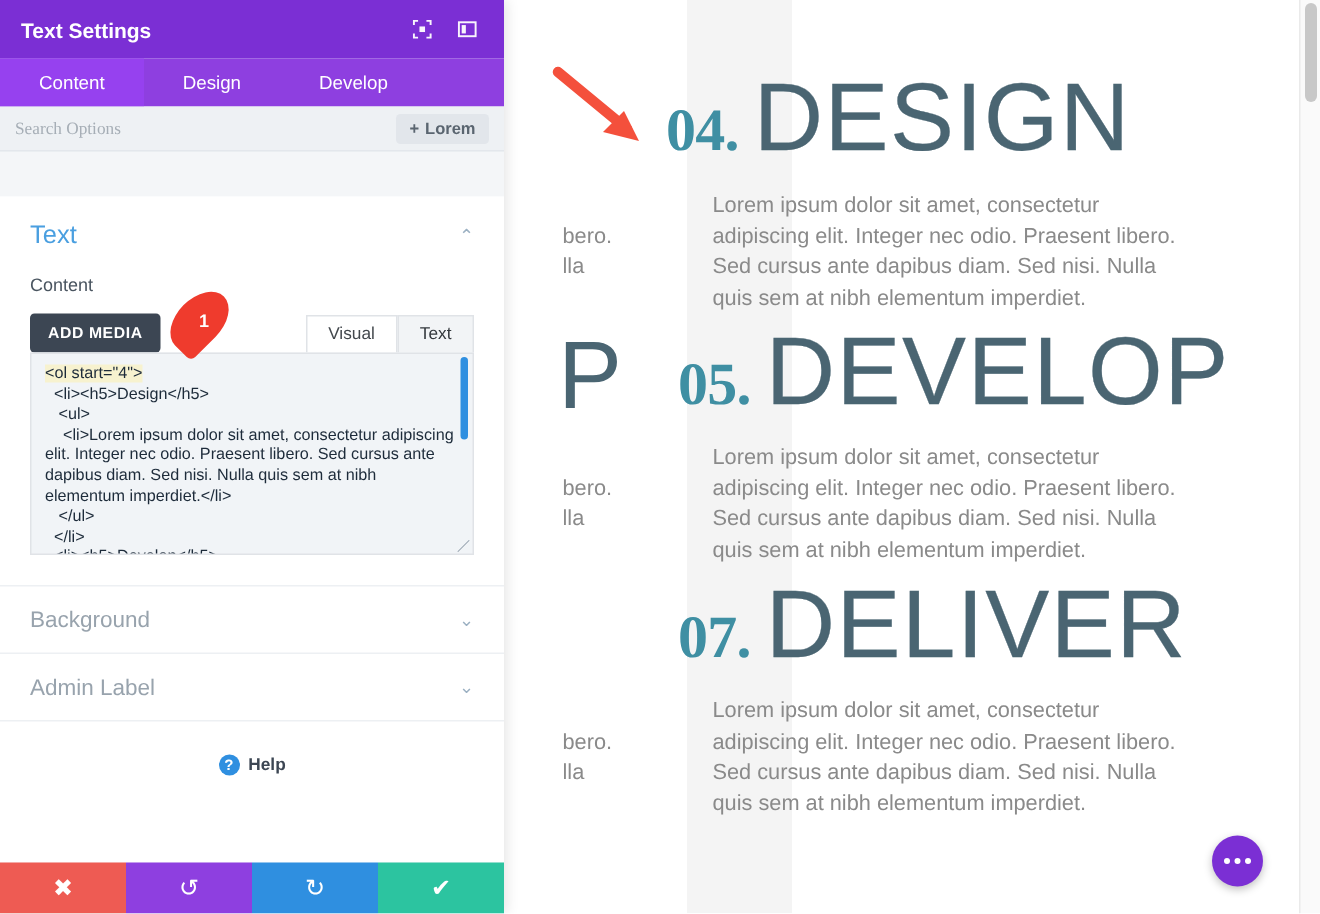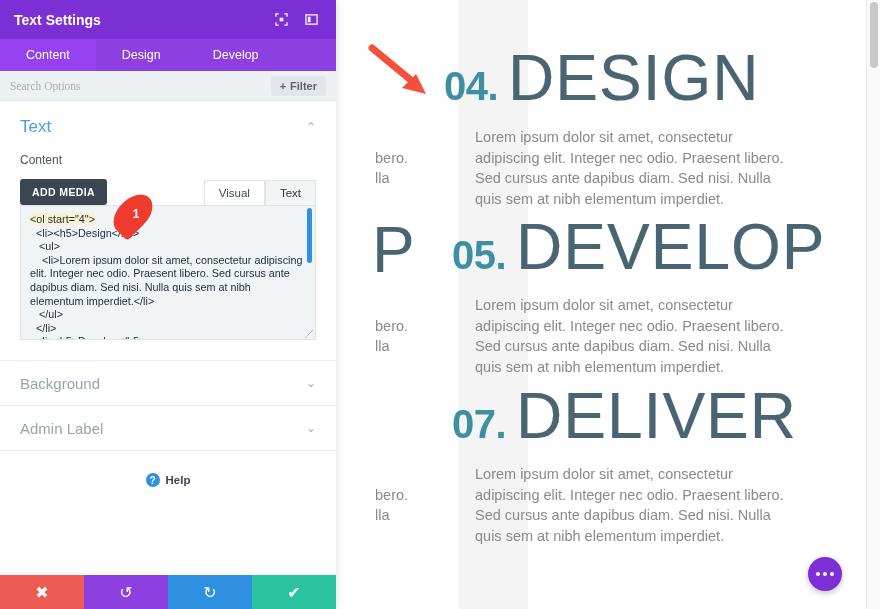--- a/index.html
+++ b/index.html
@@ -22,21 +22,21 @@
     position: absolute; left: 458px; top: 0;
     width: 70px; height: 609px;
     background: #f4f4f4;
   }
   .row-head {
     position: absolute;
     display: flex; align-items: baseline;
     white-space: nowrap;
   }
   .num {
-    font-family: Liberation Sans, sans-serif;
+    font-family: Liberation Serif, serif;
     font-weight: 700;
     font-size: 40px;
     color: #3f8fa3;
     letter-spacing: -0.5px;
   }
   .word {
     font-family: "Liberation Sans", sans-serif;
     font-weight: 300;
     font-size: 64px;
     color: #4a6572;
@@ -149,20 +149,21 @@
     background: #e2e6eb; color: #5a6570;
     font-size: 11px; font-weight: 700;
     padding: 4px 9px; border-radius: 3px;
     display: flex; align-items: center; gap: 4px;
     cursor: pointer;
   }
 
   .panel-body {
     flex: 1 1 auto; overflow: hidden;
     background: #fff;
+    margin-top: 30px;
   }
 
   .section-open { padding: 16px 20px 0 20px; background: #fff; }
   .section-title-row {
     display: flex; align-items: center; justify-content: space-between;
     cursor: pointer;
   }
   .section-title {
     color: #4a9fe0; font-size: 17px; font-weight: 400;
   }
@@ -350,21 +351,21 @@
     <div class="tabs">
       <div class="tab active">Content</div>
       <div class="tab">Design</div>
       <div class="tab">Develop</div>
     </div>
 
     <div class="searchbar">
       <input class="search-input" type="text" placeholder="Search Options" style="">
       <div class="filter-btn">
         <span>+</span>
-        <span>Filter</span>
+        <span>Lorem</span>
       </div>
     </div>
 
     <div class="panel-body">
 
       <div class="section-open">
         <div class="section-title-row">
           <span class="section-title">Text</span>
           <span class="chev">⌃</span>
         </div>

